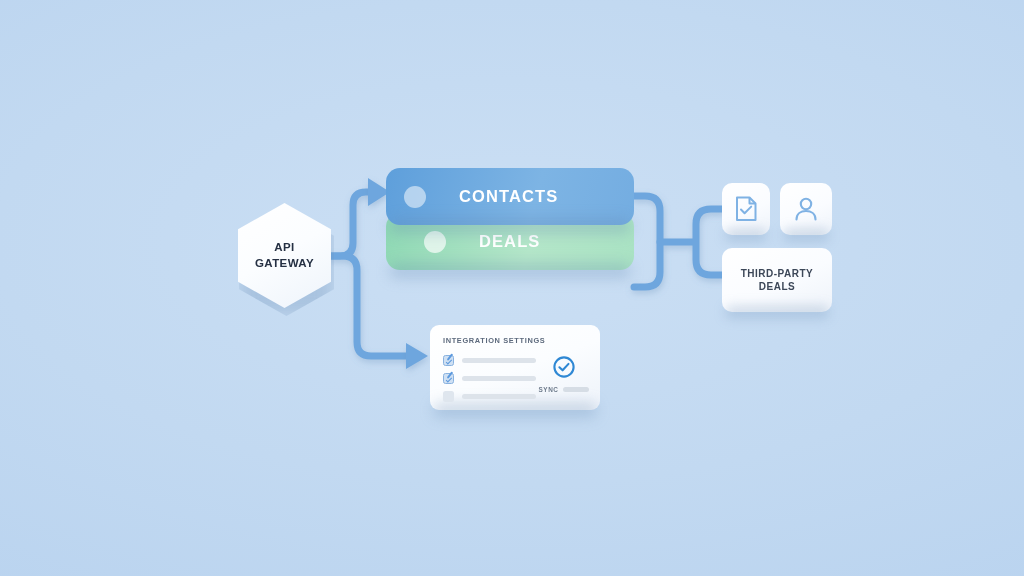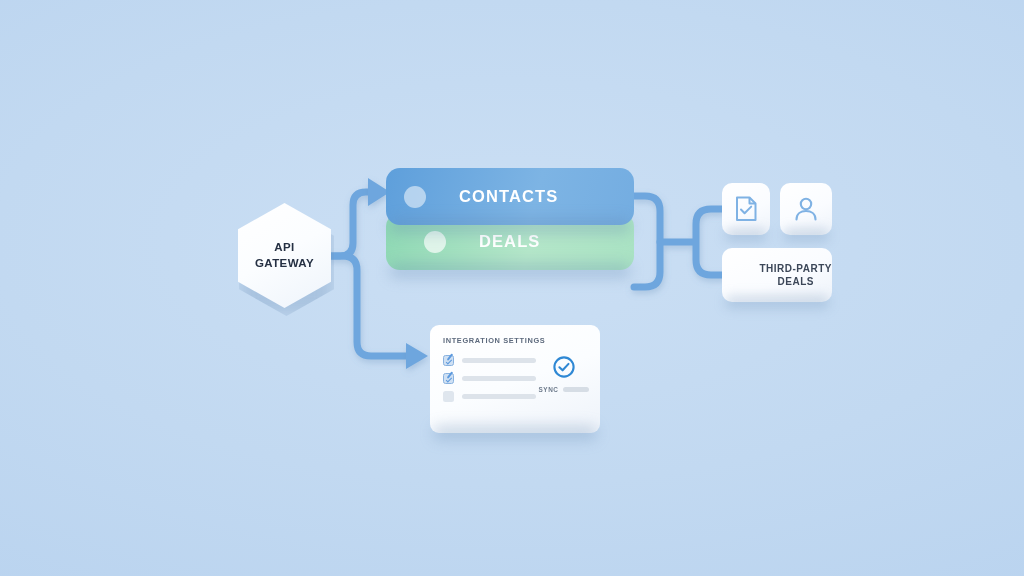--- a/index.html
+++ b/index.html
@@ -58,21 +58,21 @@
   #bar-contacts .bar-dot   { background: rgba(255,255,255,0.52); }
   #bar-deals .bar-dot      { background: rgba(255,255,255,0.68); }
   #bar-activities .bar-dot { background: rgba(255,255,255,0.62); }
   .bar-label {
     margin-left: 33px; color: #ffffff; font-size: 16.5px; font-weight: 700;
     letter-spacing: 1.1px;
   }
 
   
   #settings-card {
-    position: absolute; left: 430px; top: 325px; width: 170px; height: 108px;
+    position: absolute; left: 430px; top: 325px; width: 170px; height: 85px;
     border-radius: 9px; z-index: 6;
     background: linear-gradient(160deg,#ffffff 0%,#fbfdff 52%,#eef3fa 100%);
     padding: 11px 13px 0 13px;
   }
   #settings-card::after {
     content:""; position:absolute; left:3px; right:3px; bottom:-7px; height:14px;
     border-radius:9px; background: rgba(100,136,176,0.30); filter: blur(7px); z-index:-1;
   }
   #settings-title {
     font-size: 7.4px; font-weight: 700; letter-spacing: 0.65px; color: #5d6a7d;
@@ -109,21 +109,21 @@
     position: absolute; border-radius: 10px; z-index: 6;
     background: linear-gradient(155deg,#ffffff 0%,#fafcff 55%,#eef3fa 100%);
     display: flex; align-items: center; justify-content: center;
   }
   .tile::after {
     content:""; position:absolute; left:3px; right:3px; bottom:-6px; height:12px;
     border-radius:10px; background: rgba(100,136,176,0.28); filter: blur(6px); z-index:-1;
   }
   #tile-doc    { left: 722px; top: 183px; width: 48px; height: 52px; }
   #tile-person { left: 780px; top: 183px; width: 52px; height: 52px; }
-  #tile-apps   { left: 722px; top: 248px; width: 110px; height: 54px; justify-content: flex-end; }
+  #tile-apps   { left: 722px; top: 248px; width: 110px; height: 64px; }
   #apps-label {
     text-align: center; font-size: 10px; font-weight: 700; letter-spacing: 0.5px;
     color: #3c4758; line-height: 1.35;
   }
 </style>
 </head>
 <body>
 
 <div id="stage">
 

